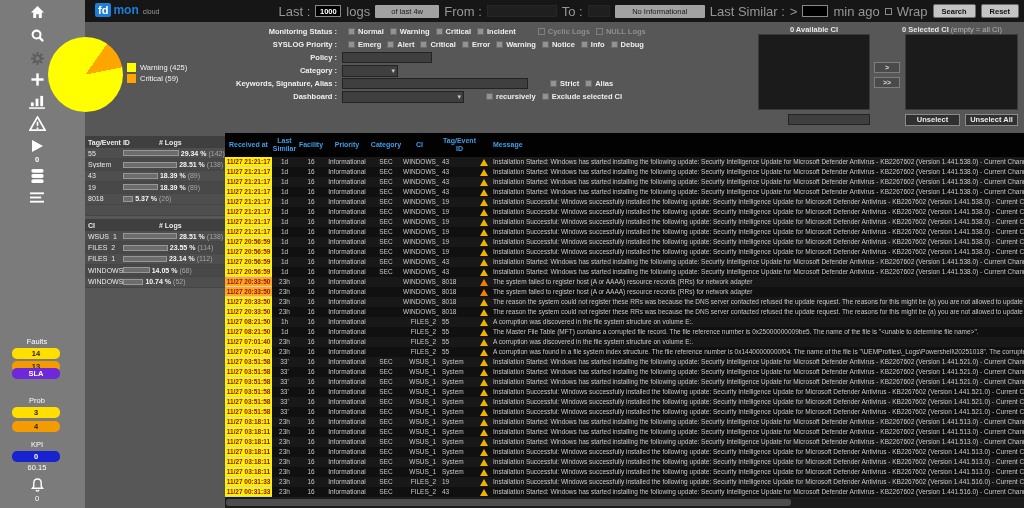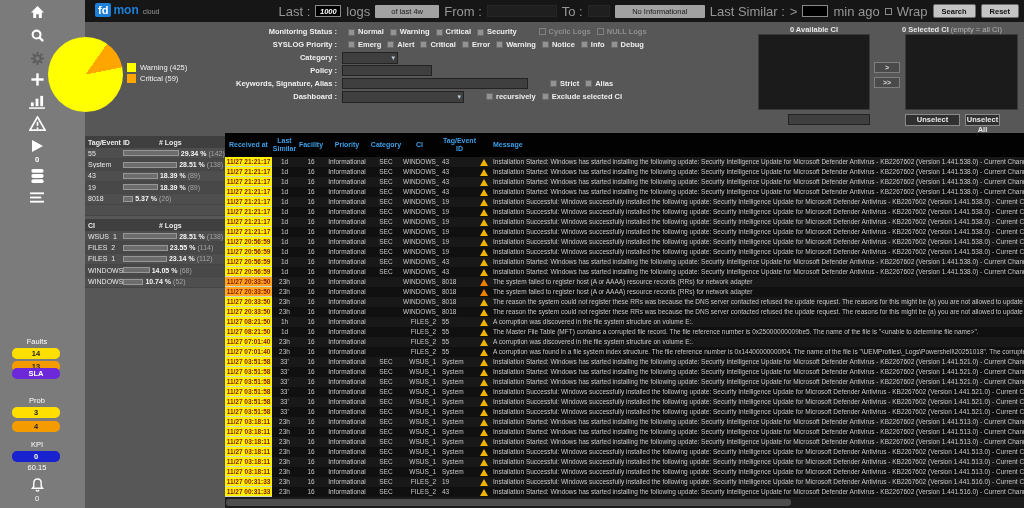--- a/index.html
+++ b/index.html
@@ -9,21 +9,21 @@
 
   
   .topbar { position:absolute; left:85px; top:0; width:939px; height:22px; background:#161616; }
   .logo { position:absolute; left:10px; top:3px; display:flex; align-items:baseline; }
   .logo .fd { background:#1d7fd7; color:#fff; font-weight:bold; font-size:11px; padding:1px 3px; border-radius:2px; }
   .logo .mon { color:#1d7fd7; font-weight:bold; font-size:12px; margin-left:2px; }
   .logo .cloud { color:#9a9a9a; font-size:7px; margin-left:4px; }
   .topctl { position:absolute; right:5px; top:3px; height:16px; display:flex; align-items:center; gap:5px; }
   .tlab { color:#969696; font-size:13px; white-space:nowrap; }
   .tin { background:#000; border:1px solid #8a8a8a; color:#fff; font-weight:bold; font-size:7.5px;
-         height:12px; text-align:center; line-height:10px;font-style:italic; }
+         height:12px; text-align:center; line-height:10px; }
   .tin.noborder { border:1px solid #262626; background:#1f1f1f; }
   .tbtn-gray { background:#a2a2a2; color:#1c1c1c; font-weight:normal; font-size:7.5px; height:13px;
                display:flex; align-items:center; justify-content:center; border-radius:1px; }
   .tbtn { background:#c4c4c4; color:#111; font-weight:bold; font-size:7.5px; height:14px; padding:0 8px;
           border:1px solid #6d6d6d; border-radius:2px; display:flex; align-items:center; }
   .wrapbox { width:7px; height:7px; border:1px solid #8a8a8a; background:transparent; display:inline-block; }
 
   
   .sidebar { position:absolute; left:0; top:0; width:85px; height:508px; background:#7b7b7b; }
   .sic { position:absolute; left:0; width:74px; text-align:center; color:#fff; }
@@ -231,29 +231,29 @@
       </div>
       <div class="litem">
         <span class="lsq" style="background: rgb(255, 165, 0);"></span>
         <span class="llab">Critical (59)</span>
       </div>
     </div>
 
   <div class="filters">
     <div class="frow">
       <span class="flab">Monitoring Status :</span>
-      <span style="display:flex;align-items:flex-end">
+      <span style="display:flex;align-items:center">
           <span class="chk"></span>
           <span class="chklab">Normal</span>
           <span class="chk"></span>
           <span class="chklab">Warning</span>
           <span class="chk"></span>
           <span class="chklab">Critical</span>
           <span class="chk"></span>
-          <span class="chklab">Security</span>
+          <span class="chklab">Incident</span>
         </span>
       <span class="gapleft" style="display:flex;align-items:center">
           <span class="chk dim"></span>
           <span class="chklab dim">Cyclic Logs</span>
           <span class="chk dim"></span>
           <span class="chklab dim">NULL Logs</span>
         </span>
     </div>
     <div class="frow">
       <span class="flab">SYSLOG Priority :</span>
@@ -270,28 +270,28 @@
           <span class="chklab">Warning</span>
           <span class="chk"></span>
           <span class="chklab">Notice</span>
           <span class="chk"></span>
           <span class="chklab">Info</span>
           <span class="chk"></span>
           <span class="chklab">Debug</span>
         </span>
     </div>
     <div class="frow">
+      <span class="flab">Policy :</span>
+      <input class="finp" style="width: 90px;">
+    </div>
+    <div class="frow">
       <span class="flab">Category :</span>
       <span class="fsel" style="width:56px">
           <span class="chev">▾</span>
         </span>
-    </div>
-    <div class="frow">
-      <span class="flab">Policy :</span>
-      <input class="finp" style="width: 90px;">
     </div>
     <div class="frow">
       <span class="flab">Keywords, Signature, Alias :</span>
       <input class="finp" style="width: 186px;">
       <span class="gapleft" style="display:flex;align-items:center">
           <span class="chk"></span>
           <span class="chklab">Strict</span>
           <span class="chk"></span>
           <span class="chklab">Alias</span>
         </span>
@@ -315,21 +315,21 @@
     <span>0  Selected CI</span>
     <span class="note">(empty = all CI)</span>
   </div>
   <div class="cibox" style="left:758px;width:112px"></div>
   <div class="cibox" style="left:905px;width:113px"></div>
   <div class="movebtn" style="left:874px;top:62px">&gt;</div>
   <div class="movebtn" style="left:874px;top:77px">&gt;&gt;</div>
   <span class="srchlab">Search :</span>
   <input class="srchinp" style="">
   <div class="ubtn" style="left:905px;width:55px">Unselect</div>
-  <div class="ubtn" style="left:965px;width:35px">Unselect All</div>
+  <div class="ubtn" style="left:965px;width:53px">Unselect All</div>
 
   <div class="sidetable" style="top:136px">
     <div class="sth">
       <span class="h1">Tag/Event ID</span>
       <span># Logs</span>
     </div>
     <div id="tag-rows">
         <div class="srow">
           <span class="slab">55</span>
           <span class="sbar" style="width: 55.746px;"></span>

